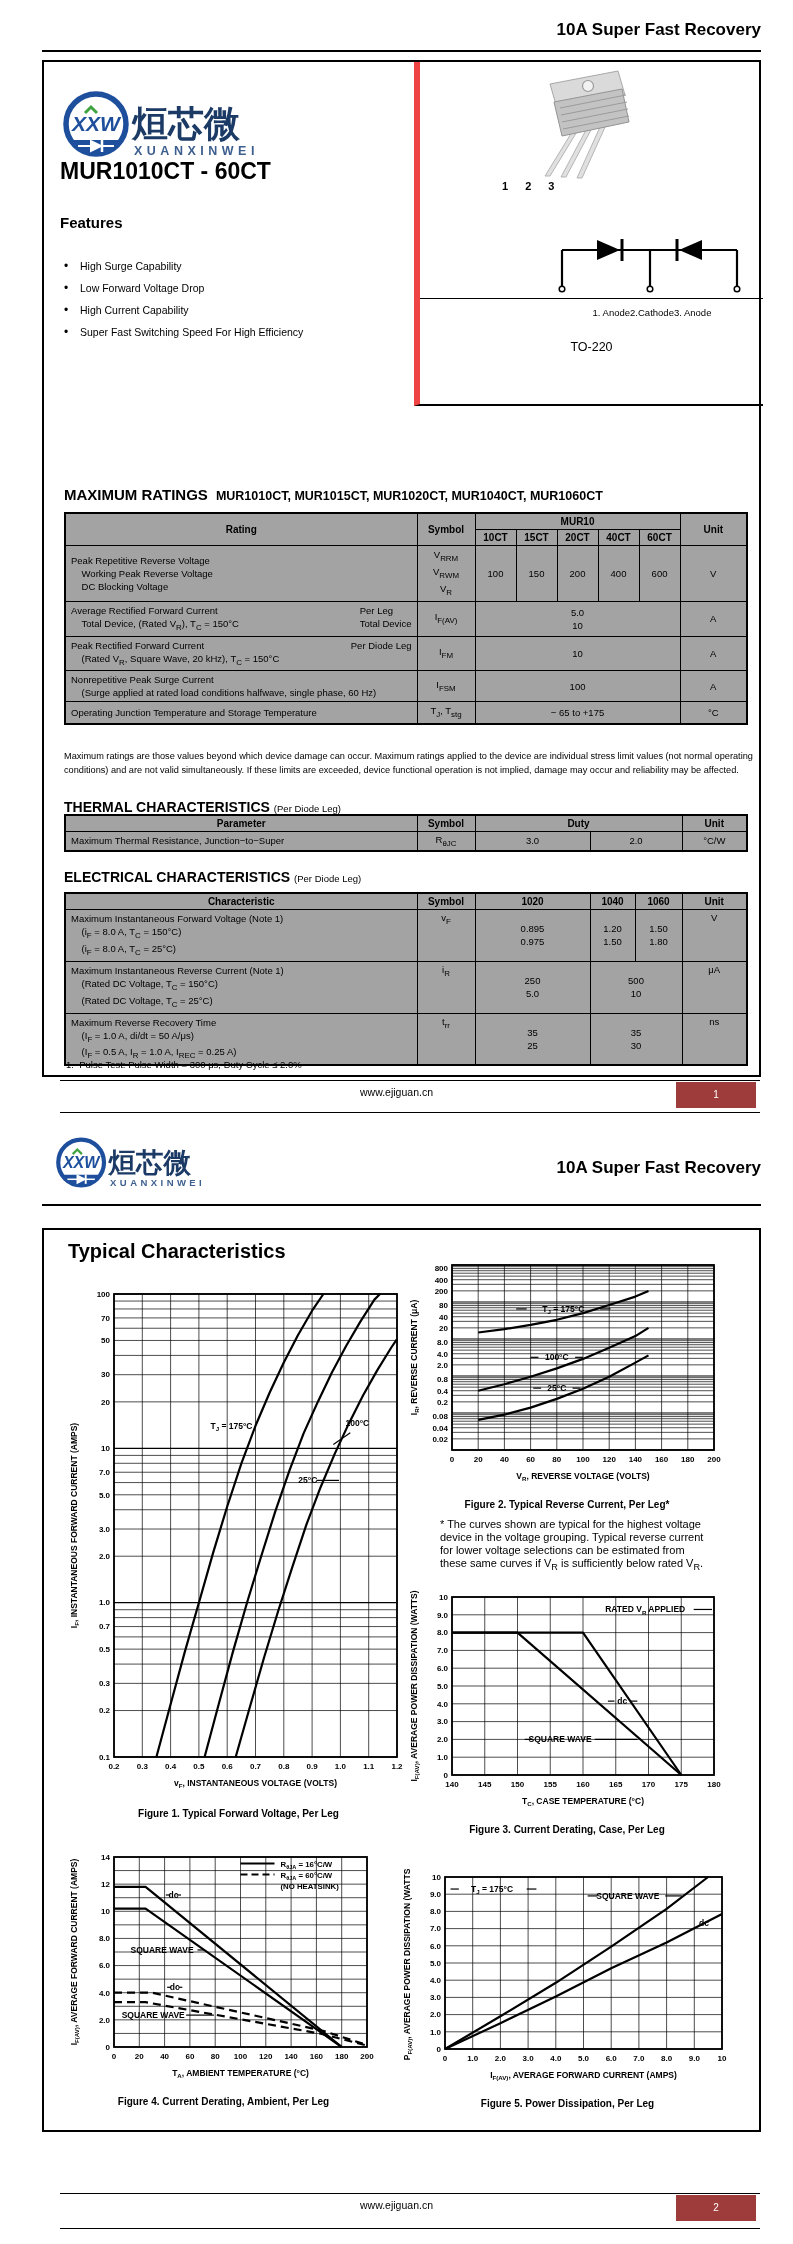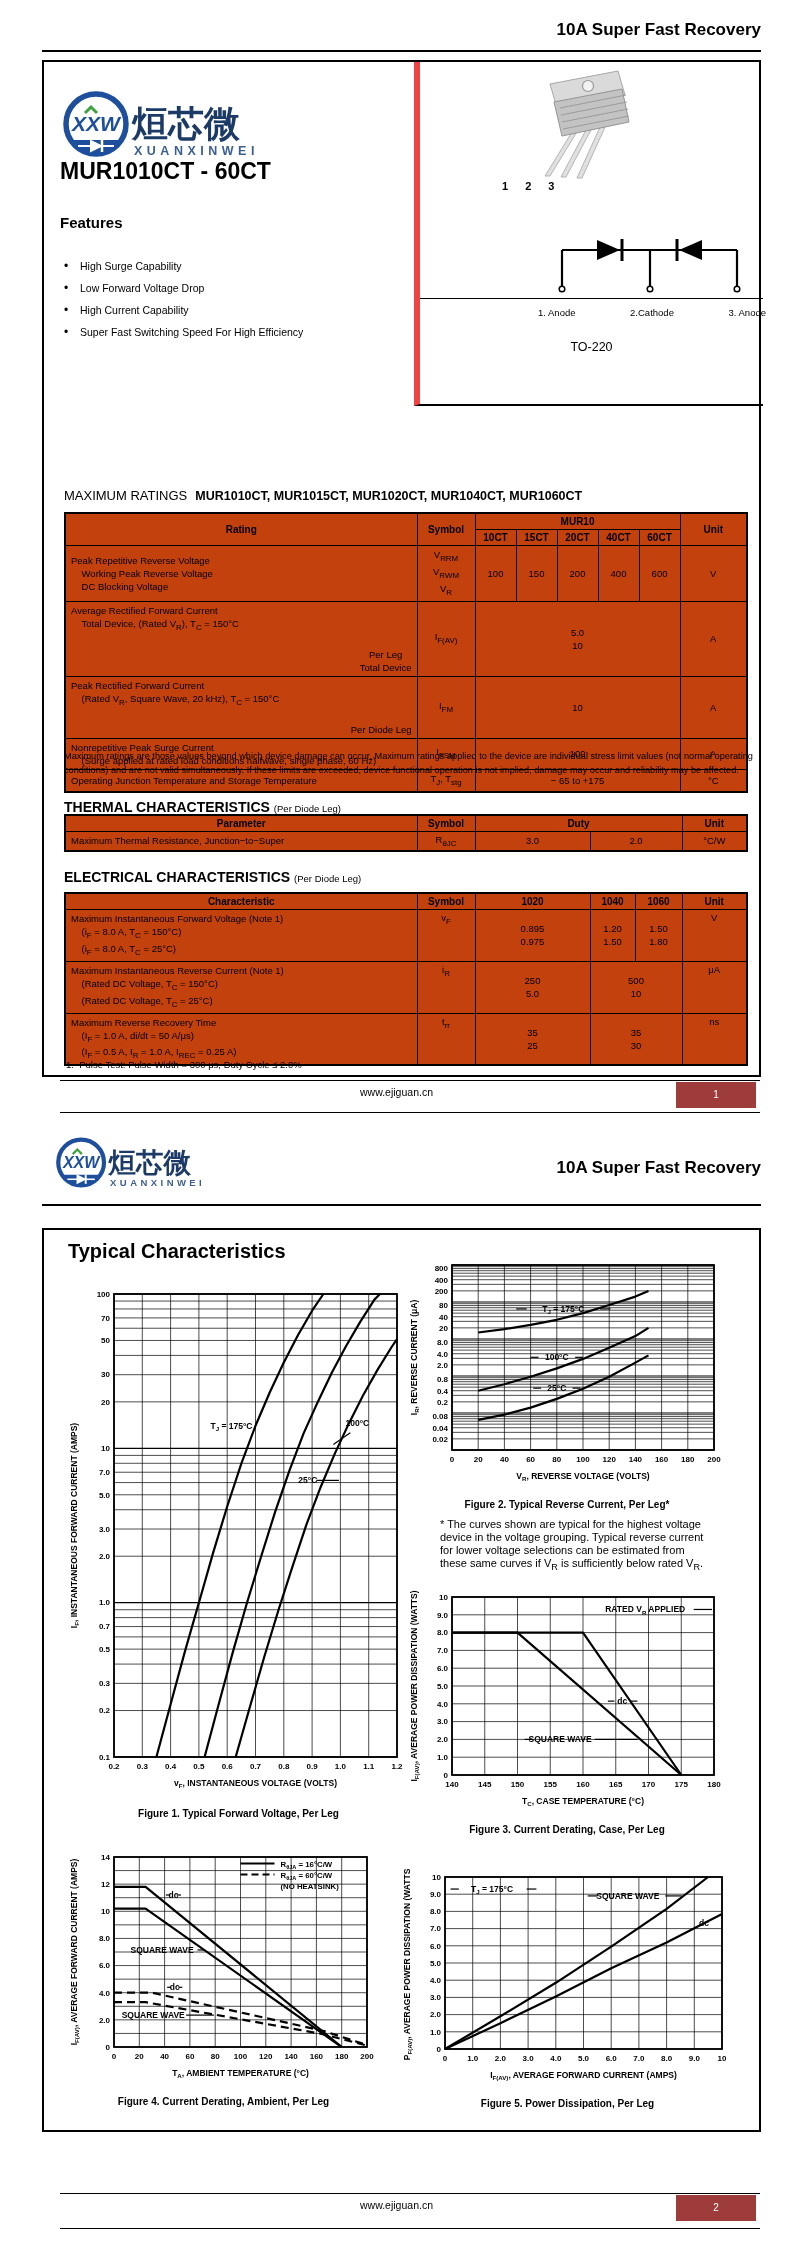--- a/index.html
+++ b/index.html
@@ -24,40 +24,40 @@
   ul.features{position:absolute;left:18px;top:198px;margin:0;padding:0;list-style:none;}
   ul.features li{font-size:10.5px;margin-bottom:10px;padding-left:18px;position:relative;}
   ul.features li::before{content:"•";position:absolute;left:2px;top:-1px;font-size:12px;}
 
   .pkg-panel{position:absolute;left:370px;top:0;width:343px;height:342px;
              border-left:6px solid #ef4444;border-bottom:2px solid #000;}
   .pkg-img{position:absolute;left:72px;top:2px;}
   .pins{position:absolute;left:82px;top:118px;font-size:11px;font-weight:bold;letter-spacing:7px;}
   .sch{position:absolute;left:132px;top:176px;}
   .panel-rule{position:absolute;left:0;top:236px;width:343px;height:0;border-top:1.5px solid #000;}
-  .pinnames{position:absolute;left:118px;top:245px;width:228px;display:flex;justify-content:space-between;font-size:9.5px;}
+  .pinnames{position:absolute;left:118px;top:245px;width:228px;display:flex;justify-content:center;font-size:9.5px;}
   .pkgname{position:absolute;left:0;top:278px;width:343px;text-align:center;font-size:12.5px;}
 
   .mr-head{position:absolute;left:20px;top:424px;white-space:nowrap;}
-  .mr-label{font-size:13px;font-weight:normal;}
+  .mr-label{font-size:15px;font-weight:bold;}
   .mr-sub{font-size:12.5px;font-weight:bold;margin-left:8px;}
   .sec-head{position:absolute;left:20px;white-space:nowrap;}
   .sec-title{font-size:14px;font-weight:bold;}
   .sec-scope{font-size:9.5px;margin-left:4px;}
   .th-head{top:736px;} .el-head{top:806px;}
 
-  table.dt{border-collapse:collapse;table-layout:fixed;position:absolute;left:20px;background:#c2410c;}
+  table.dt{border-collapse:collapse;table-layout:fixed;position:absolute;left:20px;background:#a3a3a3;}
   table.dt th,table.dt td{border:1px solid #000;font-size:9.5px;padding:2px 5px;vertical-align:middle;}
   table.dt th{font-weight:bold;text-align:center;font-size:10px;}
   table.dt{border:2px solid #000;}
   td.ct{text-align:center;}
   td.rl{text-align:left;vertical-align:top;}
   .pre{white-space:pre-wrap;line-height:13px;}
   .rowflex{display:flex;justify-content:space-between;align-items:flex-start;}
-  .rr{text-align:center;margin-top:44px;}
+  .rr{text-align:left;}
   .mr-t{top:450px;width:684px;}
   .th-t{top:752px;width:684px;}
   .el-t{top:830px;width:684px;}
 
   .disclaimer{position:absolute;left:20px;top:688px;width:692px;font-size:9.2px;line-height:13.8px;margin:0;}
   .footnote{position:absolute;left:22px;top:996px;font-size:9.5px;margin:0;}
 
   .f-line{position:absolute;left:60px;width:700px;height:1px;background:#000;}
   .f-url{position:absolute;left:0;width:793px;text-align:center;font-size:10.5px;}
   .f-page{position:absolute;left:676px;width:80px;height:26px;background:#9e3b3b;color:#fff;

